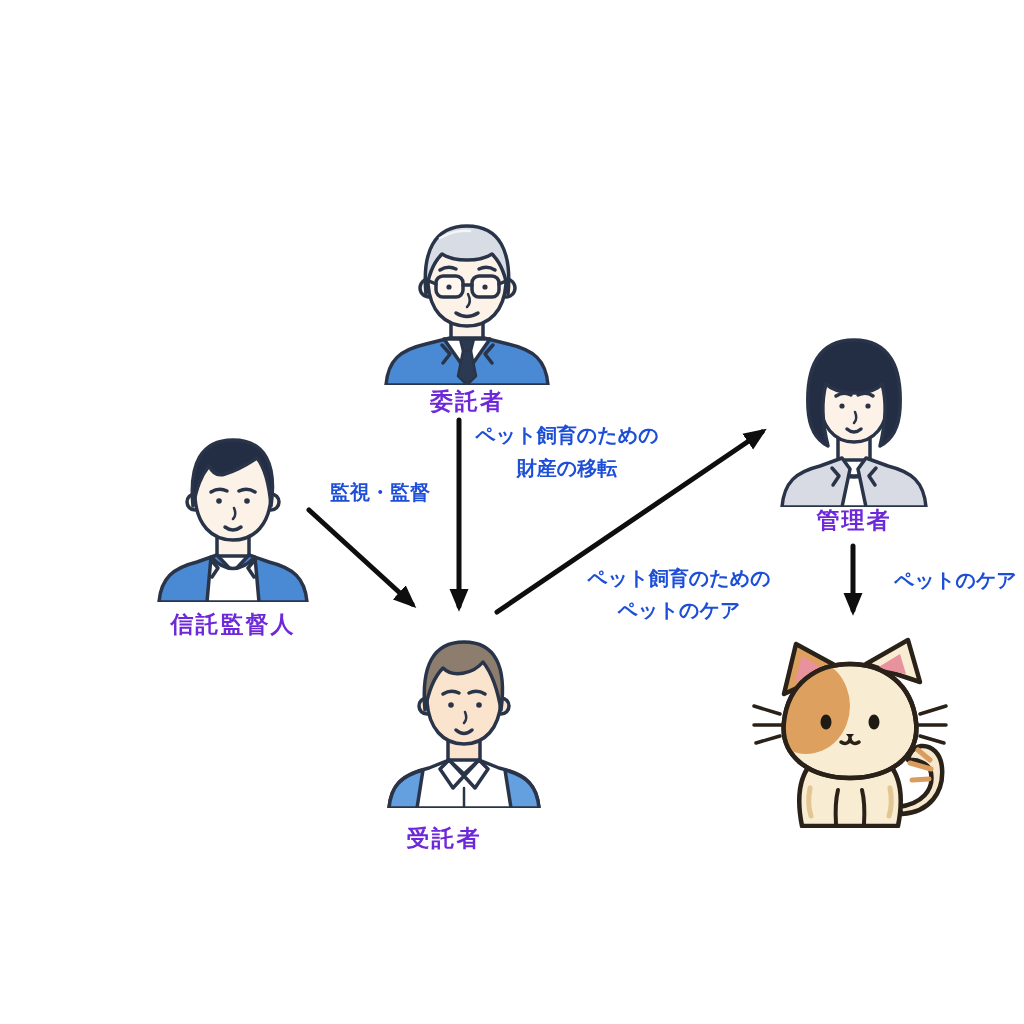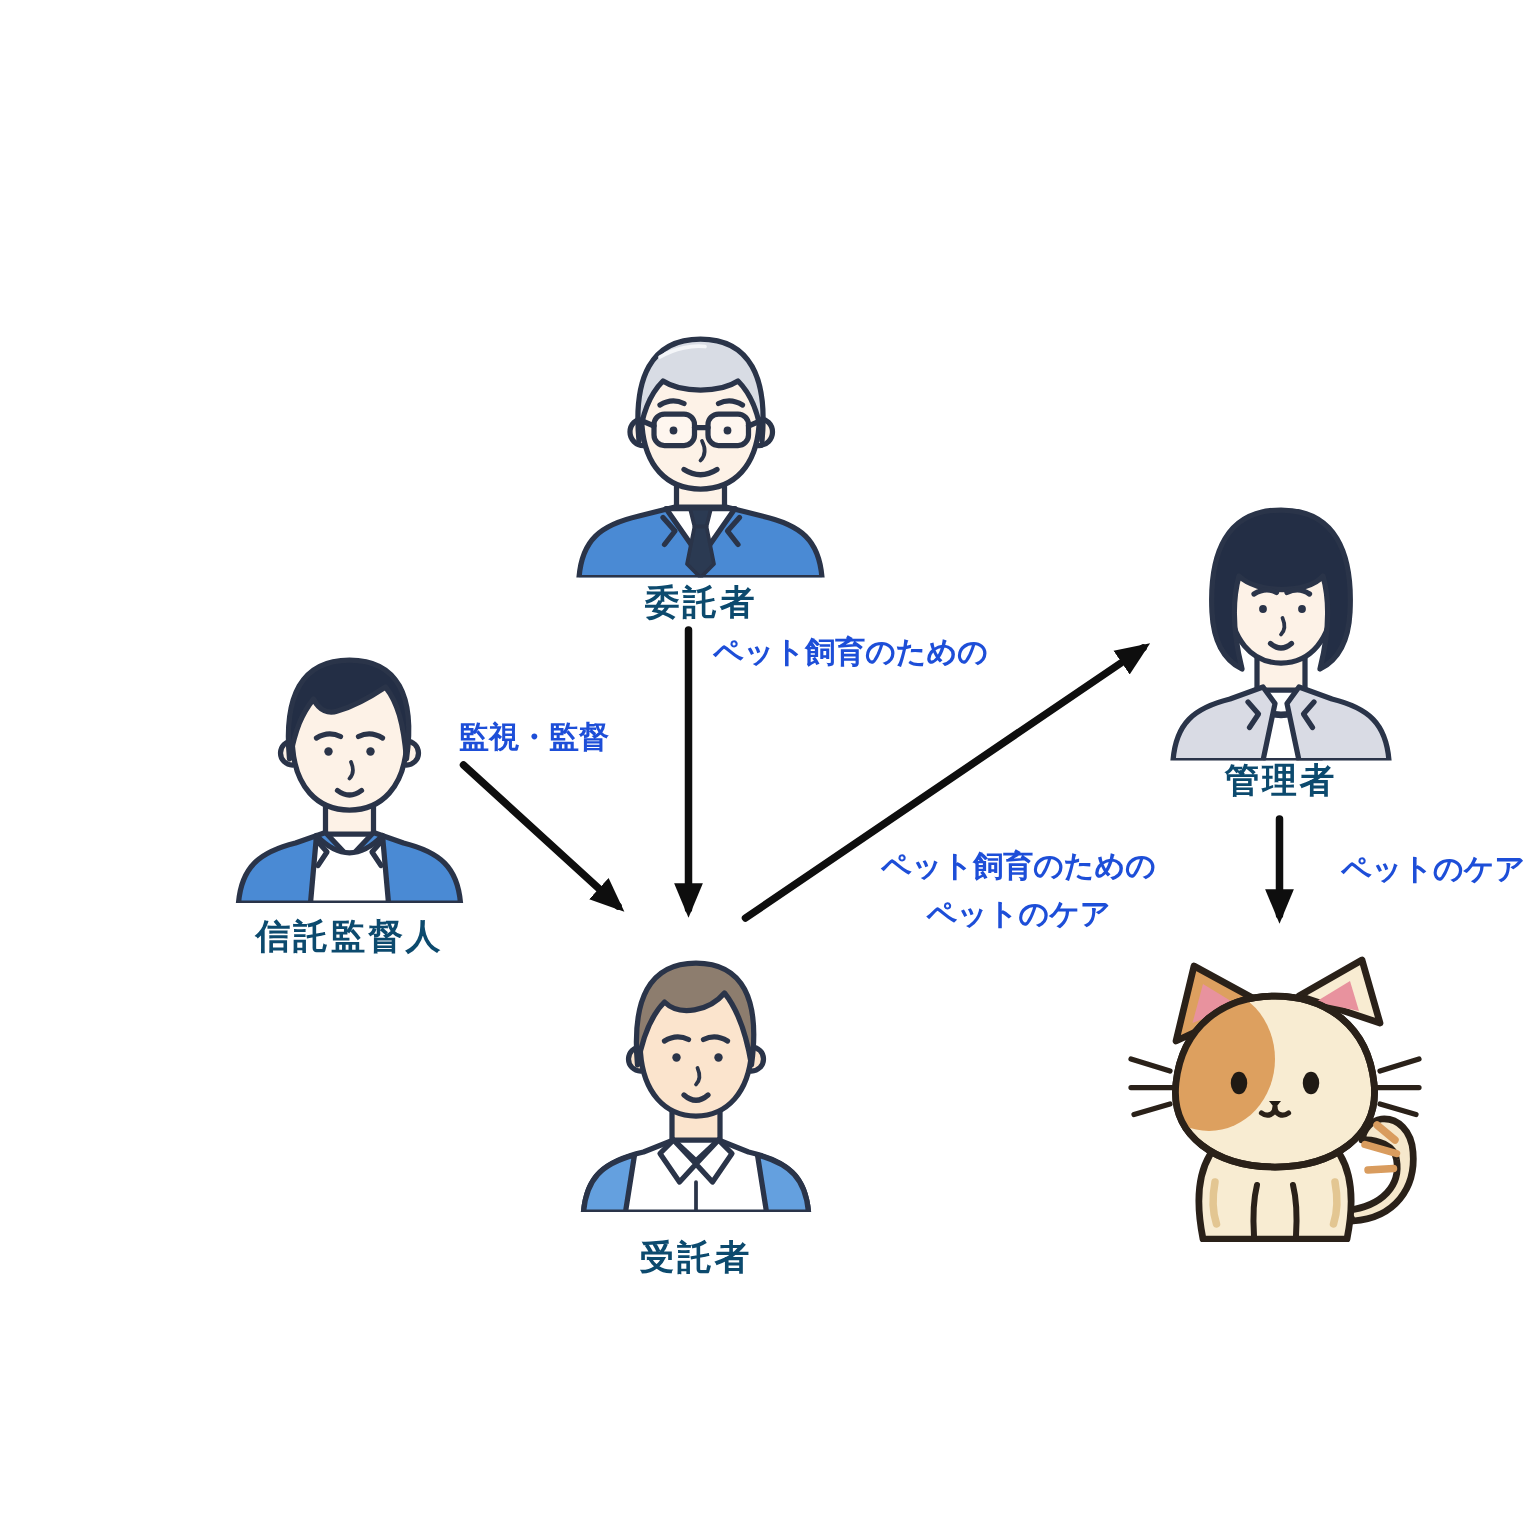--- a/index.html
+++ b/index.html
@@ -3,21 +3,21 @@
 <meta charset="utf-8">
 <style>
   html,body{margin:0;padding:0;background:#ffffff;}
   #canvas{
     position:relative;width:1024px;height:1024px;background:#ffffff;overflow:hidden;
     font-family:"Liberation Sans", sans-serif;
   }
   .figure{position:absolute;}
   .figure svg{display:block;width:100%;height:100%;}
   .node-label{
-    position:absolute;text-align:center;font-weight:700;color:#0c4a6e;
+    position:absolute;text-align:center;font-weight:700;color:#6d28d9;
     font-size:23px;letter-spacing:2px;line-height:1.1;white-space:nowrap;
   }
   .annotation{
     position:absolute;color:#1d4ed8;font-weight:700;font-size:20px;
     text-align:center;line-height:33px;white-space:nowrap;
   }
   .annotation .line{display:block;}
   #arrow-layer{position:absolute;left:0;top:0;width:1024px;height:1024px;pointer-events:none;}
 </style>
 </head>
@@ -118,21 +118,21 @@
         <path d="M81,14 C50,14 38,38 42,82 C46,60 52,48 60,40 C70,50 90,46 100,34 C108,44 114,58 118,82 C124,38 112,14 81,14 Z" fill="#8d7d6e"></path>
         <path d="M60,66 q8,-5 16,-1" fill="none"></path>
         <path d="M86,65 q8,-4 16,1" fill="none"></path>
         <circle cx="68" cy="77" r="2.8" fill="#2a3449" stroke="none"></circle>
         <circle cx="96" cy="77" r="2.8" fill="#2a3449" stroke="none"></circle>
         <path d="M82,84 q3,7 -1,11" fill="none" stroke-width="2.5"></path>
         <path d="M73,102 q8,7 16,0" fill="none"></path>
       </g>
     </svg>
   </div>
-  <div class="node-label" style="left:383px;top:826px;width:162px;">受託者</div>
+  <div class="node-label" style="left:363px;top:826px;width:162px;">受託者</div>
 
   <div class="figure" style="left:750px;top:630px;width:200px;height:198px;">
     <svg viewBox="0 0 200 198">
       <defs>
         <clipPath id="cat-head-clip">
           <path d="M100,34 C66,34 38,54 34,92 C30,128 62,148 100,148 C138,148 170,128 166,92 C162,54 134,34 100,34 Z"></path>
         </clipPath>
       </defs>
       <g stroke="#2a2119" stroke-width="4.5" stroke-linejoin="round" stroke-linecap="round">
         <path d="M152,184 C180,182 194,162 192,138 C191,124 182,115 171,116 C164,117 159,123 158,130 C168,129 180,134 181,143 C184,160 172,174 148,177 Z" fill="#f6e8cc"></path>
@@ -167,26 +167,27 @@
       </marker>
     </defs>
     <g stroke="#0e0e0e" stroke-width="5" fill="none" stroke-linecap="round">
       <line x1="459" y1="420" x2="459" y2="606" marker-end="url(#ah)"></line>
       <line x1="309" y1="510" x2="412" y2="604" marker-end="url(#ah)"></line>
       <line x1="497" y1="612" x2="762" y2="432" marker-end="url(#ah)"></line>
       <line x1="853" y1="546" x2="853" y2="610" marker-end="url(#ah)"></line>
     </g>
   </svg>
 
-  <div class="annotation" style="left:276px;top:476px;width:160px;">
+  <div class="annotation" style="left:300px;top:476px;width:160px;">
     <span class="line">監視・監督</span>
   </div>
 
   <div class="annotation" style="left:447px;top:419px;width:240px;">
     <span class="line">ペット飼育のための</span>
+    <span class="line">財産の移転</span>
   </div>
 
   <div class="annotation" style="left:559px;top:562px;width:240px;line-height:32px;">
     <span class="line">ペット飼育のための</span>
     <span class="line">ペットのケア</span>
   </div>
 
   <div class="annotation" style="left:864px;top:564px;margin-left:30px;">
     <span class="line">ペットのケア</span>
   </div>

